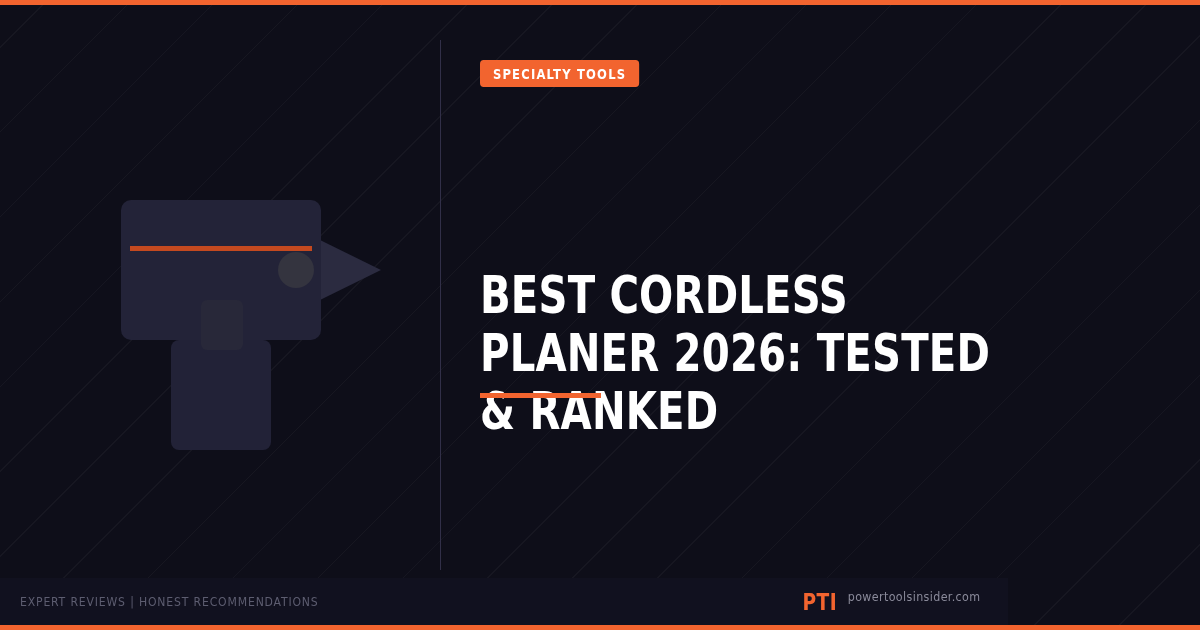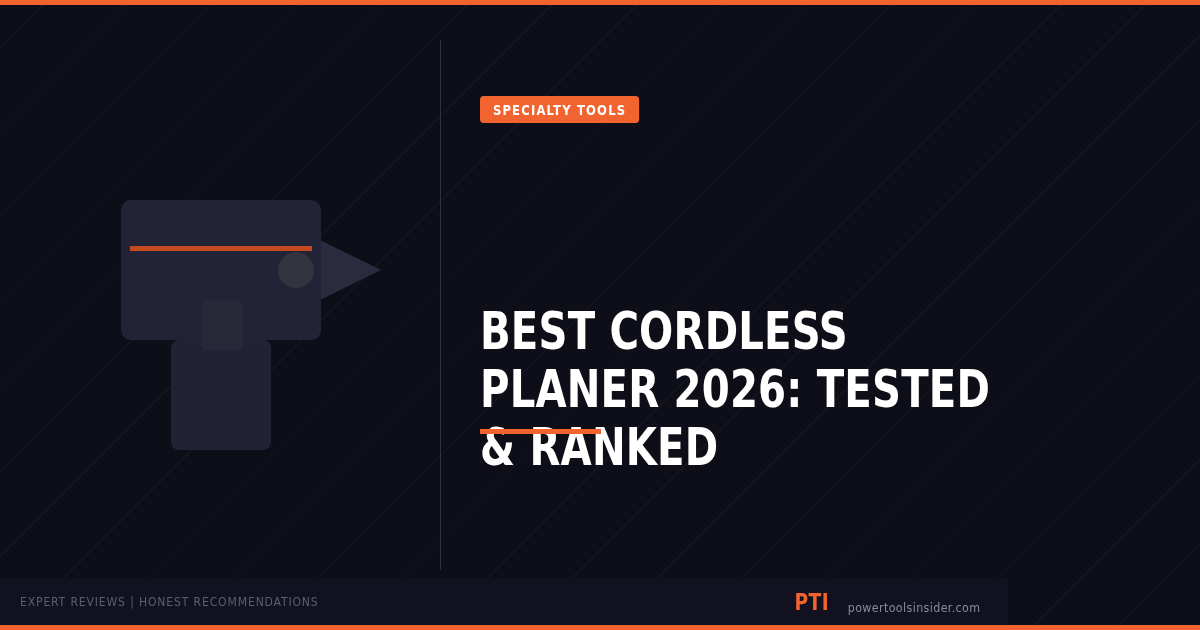--- a/index.html
+++ b/index.html
@@ -102,21 +102,21 @@
     width:100px; height:110px;
     background:#222237;
     border-radius:8px;
     z-index:2;
   }
 
   
   #content {
     position:absolute;
     left:480px; top:0;
-    width:700px; height:578px;margin-top:36px;
+    width:700px; height:578px;
   }
 
   #category-badge {
     position:absolute;
     left:0; top:60px;
     background:#f2642f;
     color:#ffffff;
     border-radius:4px;
     padding:7px 14px 6px 14px;
     font-family:"DejaVu Sans Condensed","Liberation Sans Narrow","Liberation Sans",sans-serif;
@@ -166,22 +166,22 @@
     font-family:"DejaVu Sans Condensed","Liberation Sans Narrow","Liberation Sans",sans-serif;
     font-size:13px;
     font-weight:normal;
     letter-spacing:0.9px;
     white-space:nowrap;
     transform:scaleX(0.93);
     transform-origin:left center;
   }
   #footer-brand {
     display:flex;
-    align-items:flex-end;
-    gap:8px;
+    align-items:flex-start;
+    gap:0px;
     white-space:nowrap;
   }
   #brand-mark {
     color:#f2642f;
     font-family:"DejaVu Sans Condensed","Liberation Sans Narrow","Liberation Sans",sans-serif;
     font-size:23px;
     font-weight:bold;
     letter-spacing:0.5px;
     transform:scaleX(0.9);
     transform-origin:right center;

